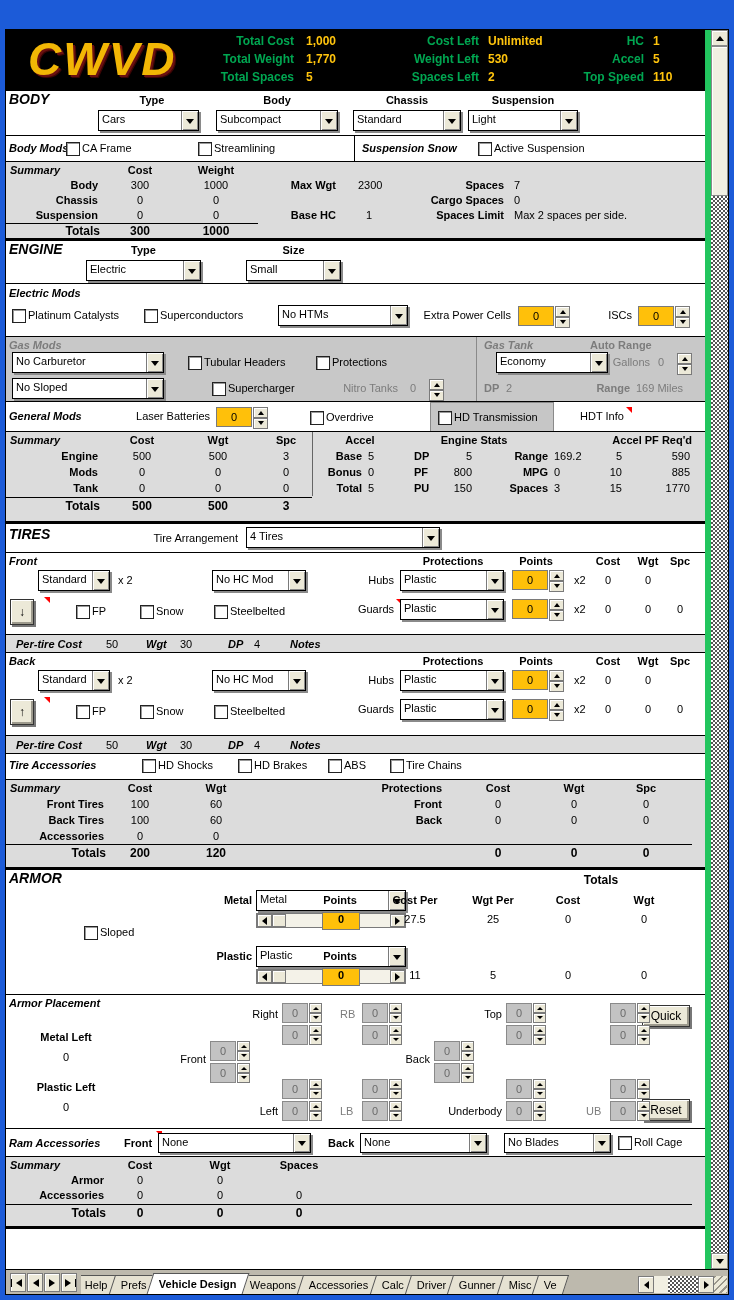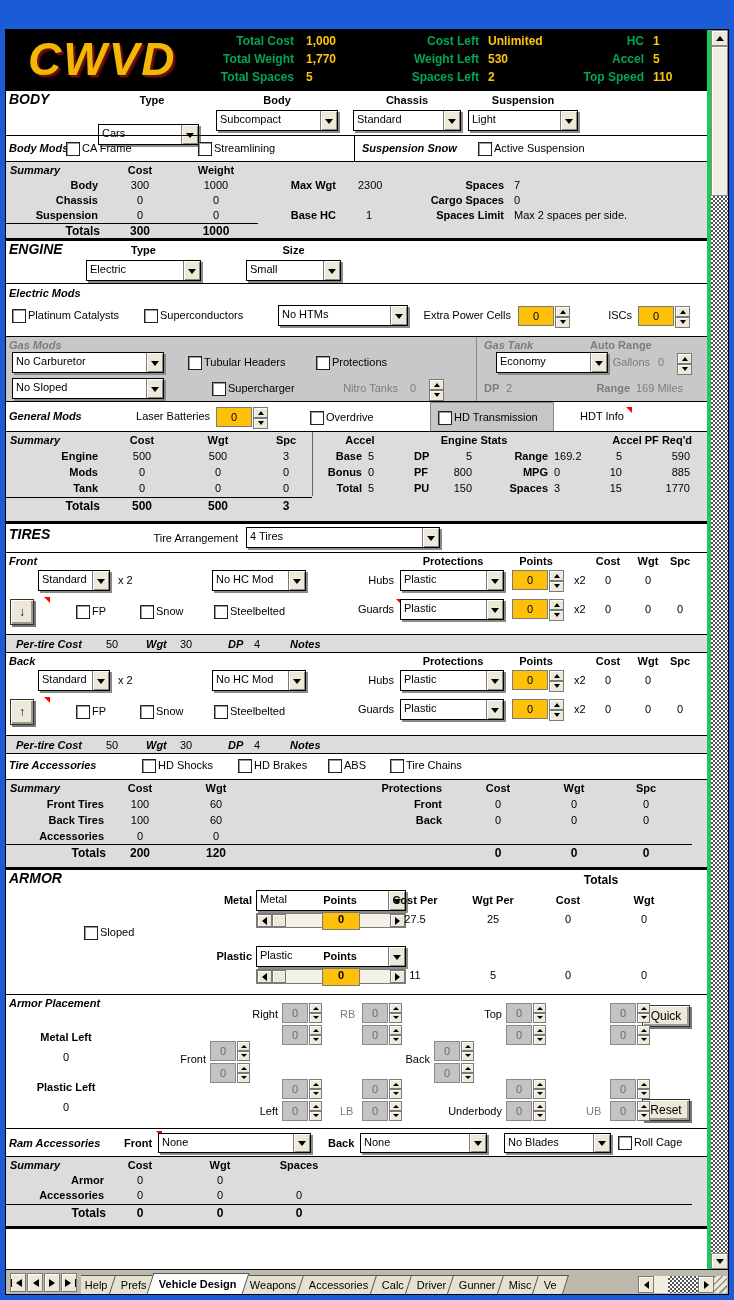--- a/index.html
+++ b/index.html
@@ -11,21 +11,21 @@
     display:flex;align-items:center;padding:0 5px;box-sizing:border-box;}
   .appicon{width:16px;height:16px;margin:0 4px 0 2px;}
   .wtitle{flex:1;color:#fff;font-weight:bold;font-size:13px;text-shadow:1px 1px 1px #002a8a;}
   .tbtns{display:flex;gap:2px;}
   .tbtn{width:21px;height:21px;border-radius:3px;border:1px solid #e8f0ff;display:flex;align-items:center;justify-content:center;box-sizing:border-box;}
   .tbtn.min,.tbtn.max{background:linear-gradient(180deg,#7da8f8,#3464d8 45%,#2a55c8);}
   .tbtn.close{background:linear-gradient(180deg,#f0947c,#dd5236 45%,#c23a1e);}
   
   .app{position:absolute;top:29px;left:5px;right:5px;bottom:5px;background:#fff;border:1px solid #000;display:flex;flex-direction:column;box-sizing:border-box;}
   .main{flex:1;display:flex;min-height:0;}
-  .sheet{flex:1;position:relative;background:#fff;border-right:4px solid #22c55e;overflow:hidden;}
+  .sheet{flex:1;position:relative;background:#fff;border-right:6px solid #22c55e;overflow:hidden;}
   
   .sec{position:relative;width:100%;box-sizing:border-box;}
   .t{position:absolute;white-space:nowrap;line-height:13px;}
   .b{font-weight:bold;}
   .i{font-style:italic;}
   .big{font-size:14px;}
   .md{font-size:12px;}
   .rt{text-align:right;}
   .ctr{text-align:center;}
   .gray{color:#7c7c7c;}
@@ -141,21 +141,21 @@
         </div>
 
         <div class="sep3"></div>
 
         <div class="sec" style="height:44px">
           <span class="t b i big" style="left:3px;top:2px">BODY</span>
           <span class="t b ctr" style="left:92px;top:3px;width:108px">Type</span>
           <span class="t b ctr" style="left:210px;top:3px;width:122px">Body</span>
           <span class="t b ctr" style="left:347px;top:3px;width:108px">Chassis</span>
           <span class="t b ctr" style="left:462px;top:3px;width:110px">Suspension</span>
-          <div class="combo" style="left:92px;top:33px;width:101px">
+          <div class="combo" style="left:92px;top:19px;width:101px">
               <span class="tx">Cars</span>
               <span class="cbtn">
                 <i></i>
               </span>
             </div>
           <div class="combo" style="left:210px;top:19px;width:122px">
               <span class="tx">Subcompact</span>
               <span class="cbtn">
                 <i></i>
               </span>

